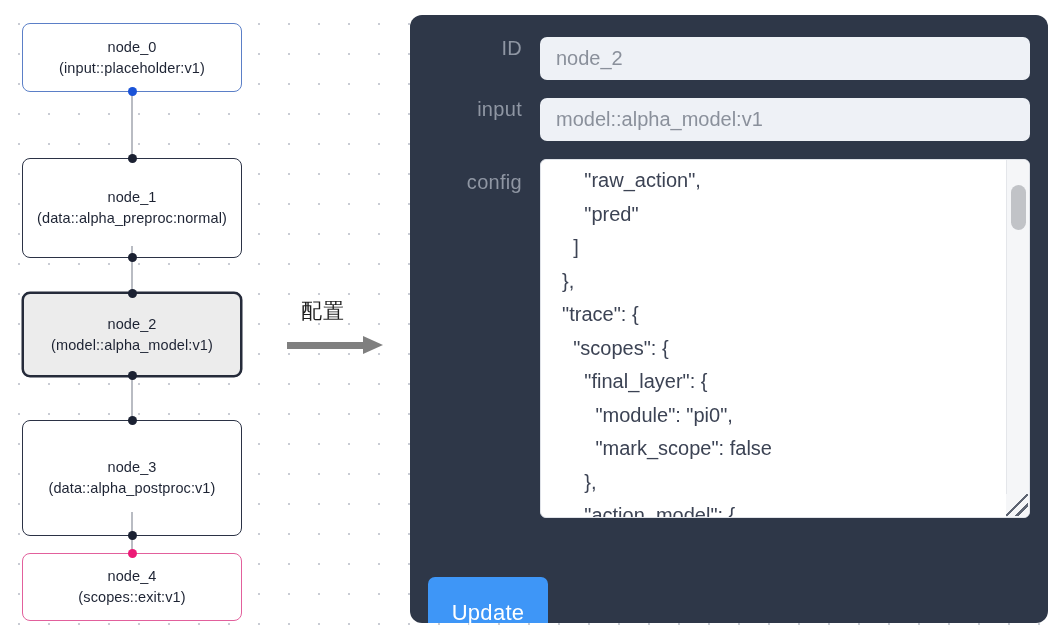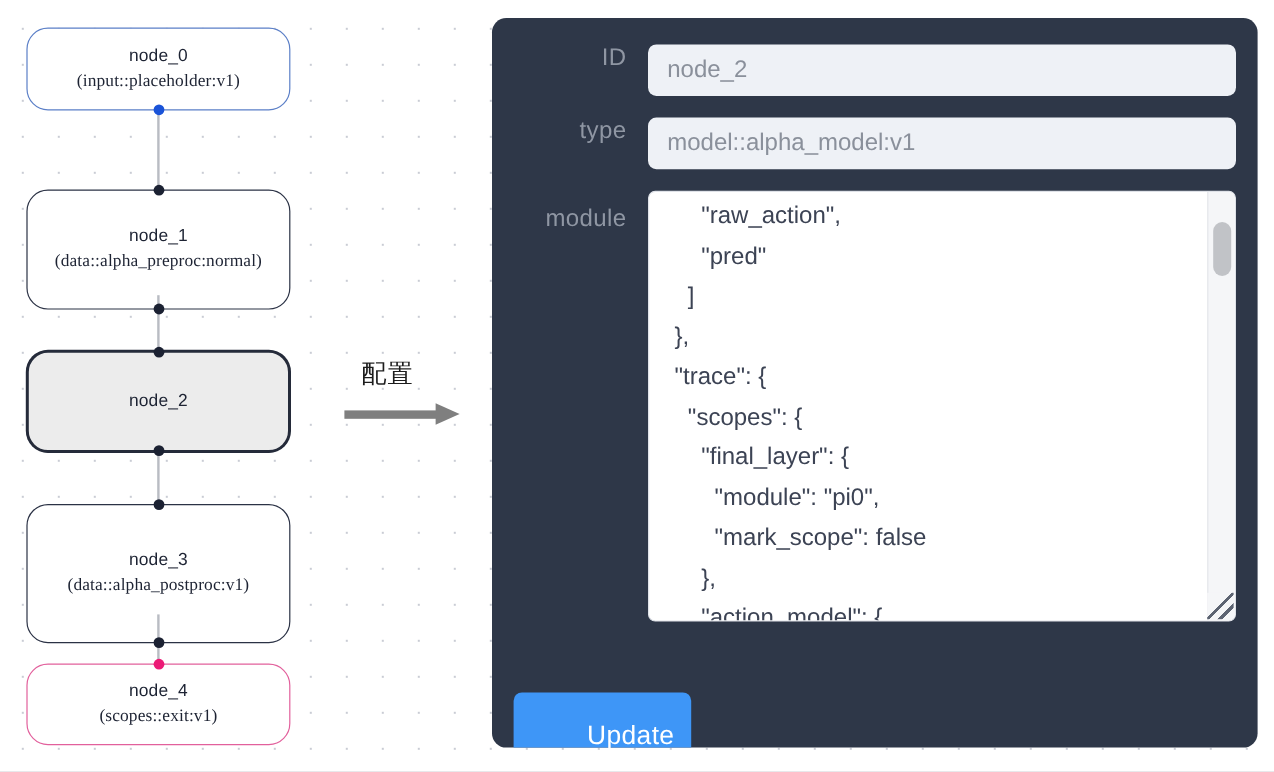--- a/index.html
+++ b/index.html
@@ -36,34 +36,34 @@
     height: 643px;
   }
 
   .node {
     position: absolute;
     left: 22px;
     width: 220px;
     box-sizing: border-box;
     background: #ffffff;
     border: 1.6px solid #2b3245;
-    border-radius: 18px;
+    border-radius: 8px;
     display: flex;
     flex-direction: column;
     align-items: center;
     justify-content: center;
     text-align: center;
     color: #1d2333;
     font-size: 14.5px;
     line-height: 21px;
     padding: 4px 8px;
     letter-spacing: 0.1px;
   }
   .node .nd-title { white-space: nowrap; }
-  .node .nd-sub { word-break: break-all; font-family: Liberation Serif, serif; }
+  .node .nd-sub { word-break: break-all; }
 
   .node.is-input  { border-color: #5b7fc7; border-width: 1.6px; }
   .node.is-output { border-color: #e2609c; border-width: 1.6px; }
   .node.is-selected {
     background: #ececec;
     border-color: #252b3a;
     border-width: 2.1px;
     box-shadow: 0 0 0 0.5px #252b3a;
   }
 
@@ -224,30 +224,30 @@
     background:
       linear-gradient(135deg, rgba(0,0,0,0) 0 46%, #5d6472 46% 54%, rgba(0,0,0,0) 54% 100%),
       linear-gradient(135deg, rgba(0,0,0,0) 0 70%, #5d6472 70% 78%, rgba(0,0,0,0) 78% 100%);
     background-color: #f5f6f8;
   }
 
   #update-button {
     position: absolute;
     left: 428px;
     top: 577px;
-    width: 148px;
+    width: 120px;
     height: 46px;
     background: #3e96f7;
     border: none;
     border-radius: 7px 7px 0 0;
     color: #ffffff;
     font-size: 22px;
     font-family: "Liberation Sans", sans-serif;
     letter-spacing: 0.3px;
-    text-align: right;
+    text-align: center;
     line-height: 44px;
     cursor: pointer;
     padding: 14px;
   }
 </style>
 </head>
 <body>
 
 <div id="canvas">
 
@@ -266,20 +266,21 @@
 
     <div class="node" style="top:158px;height:100px;">
       <div class="nd-title">node_1</div>
       <div class="nd-sub">(data::alpha_preproc:normal)</div>
       <div class="handle top"></div>
       <div class="handle bottom"></div>
     </div>
 
     <div class="node is-selected" style="top:292px;height:85px;">
       <div class="nd-title">node_2</div>
+      <div class="nd-sub">(model::alpha_model:v1)</div>
       <div class="handle top"></div>
       <div class="handle bottom"></div>
     </div>
 
     <div class="node" style="top:420px;height:116px;">
       <div class="nd-title">node_3</div>
       <div class="nd-sub">(data::alpha_postproc:v1)</div>
       <div class="handle top"></div>
       <div class="handle bottom"></div>
     </div>
@@ -298,26 +299,26 @@
   </div>
 
   <div id="panel">
 
     <div class="field-row">
       <div class="field-label">ID</div>
       <input class="field-input" type="text" readonly="" placeholder="node_2" style="">
     </div>
 
     <div class="field-row">
-      <div class="field-label">type</div>
+      <div class="field-label">input</div>
       <input class="field-input" type="text" readonly="" placeholder="model::alpha_model:v1" style="">
     </div>
 
     <div class="field-row config-row">
-      <div class="field-label">module</div>
+      <div class="field-label">config</div>
       <div class="ta-wrap">
         <pre class="ta-text">      "raw_action",
       "pred"
     ]
   },
   "trace": {
     "scopes": {
       "final_layer": {
         "module": "pi0",
         "mark_scope": false

